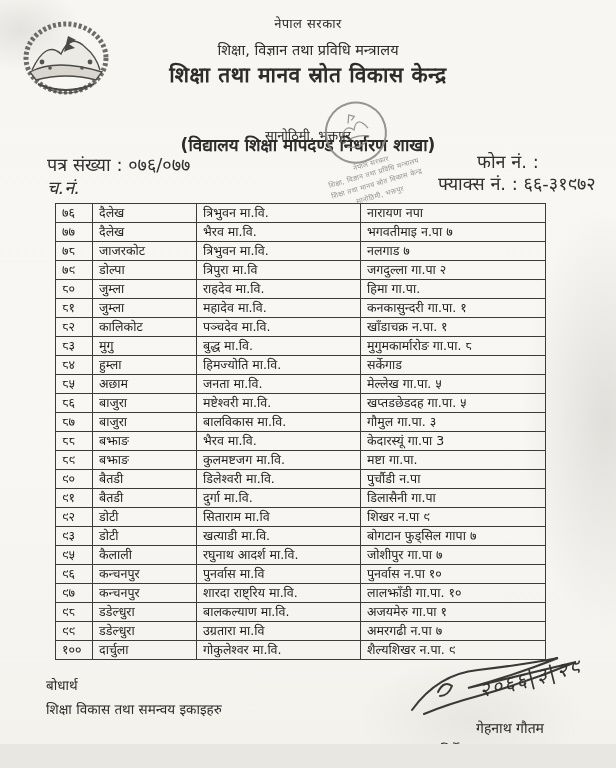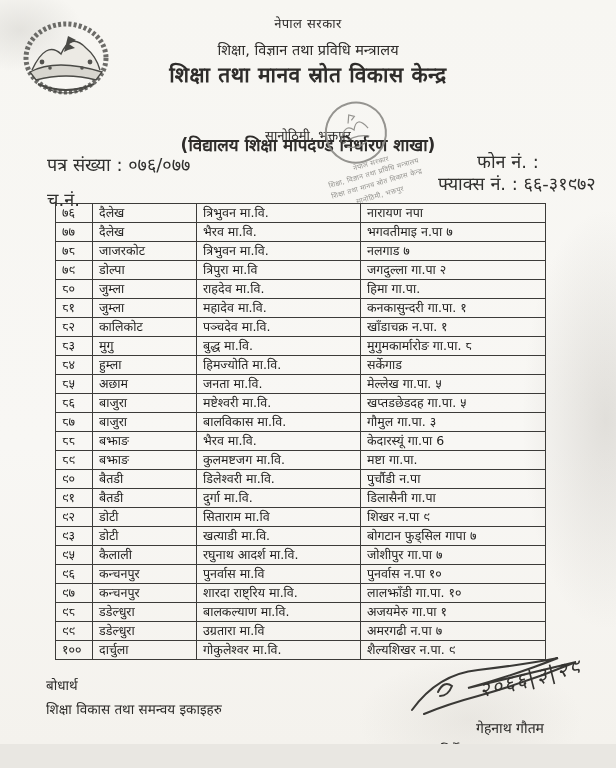--- a/index.html
+++ b/index.html
@@ -39,21 +39,21 @@
   }
   .stamp .ring svg{position:absolute;left:4px;top:4px;}
   .stamp .sline{position:absolute;left:0;width:170px;text-align:center;font-size:7px;white-space:nowrap;letter-spacing:.3px;}
   .s1{top:56px;}
   .s2{top:66px;font-size:7.5px;}
   .s3{top:77px;font-size:7.5px;}
   .s4{top:89px;}
   
   .meta{position:absolute;font-size:18px;color:#30302e;font-weight:500;}
   .m-ref{left:47px;top:152px;}
-  .m-chno{left:47px;top:187px;}
+  .m-chno{left:47px;top:175px;font-style:italic;}
   .m-phone{left:477px;top:149px;}
   .m-fax{left:438px;top:171px;}
   
   table.roster{
     position:absolute;left:55px;top:203px;width:490px;
     border-collapse:collapse;table-layout:fixed;
     font-size:12.5px;color:#1e1d1c;
   }
   table.roster td{
     border:1px solid #3c3b39;
@@ -203,21 +203,21 @@
         <tr>
           <td>८७</td>
           <td>बाजुरा</td>
           <td>बालविकास मा.वि.</td>
           <td>गौमुल गा.पा. ३</td>
         </tr>
         <tr>
           <td>८८</td>
           <td>बझाङ</td>
           <td>भैरव मा.वि.</td>
-          <td>केदारस्यूं गा.पा 6</td>
+          <td>केदारस्यूं गा.पा 3</td>
         </tr>
         <tr>
           <td>८९</td>
           <td>बझाङ</td>
           <td>कुलमष्टजग मा.वि.</td>
           <td>मष्टा गा.पा.</td>
         </tr>
         <tr>
           <td>९०</td>
           <td>बैतडी</td>

